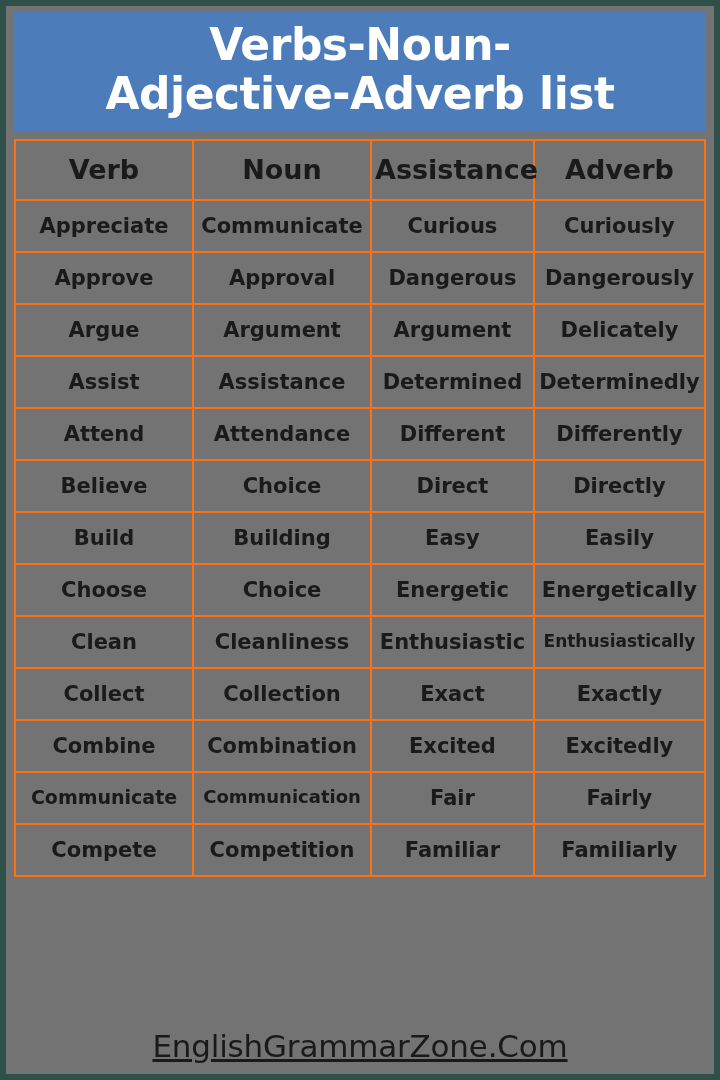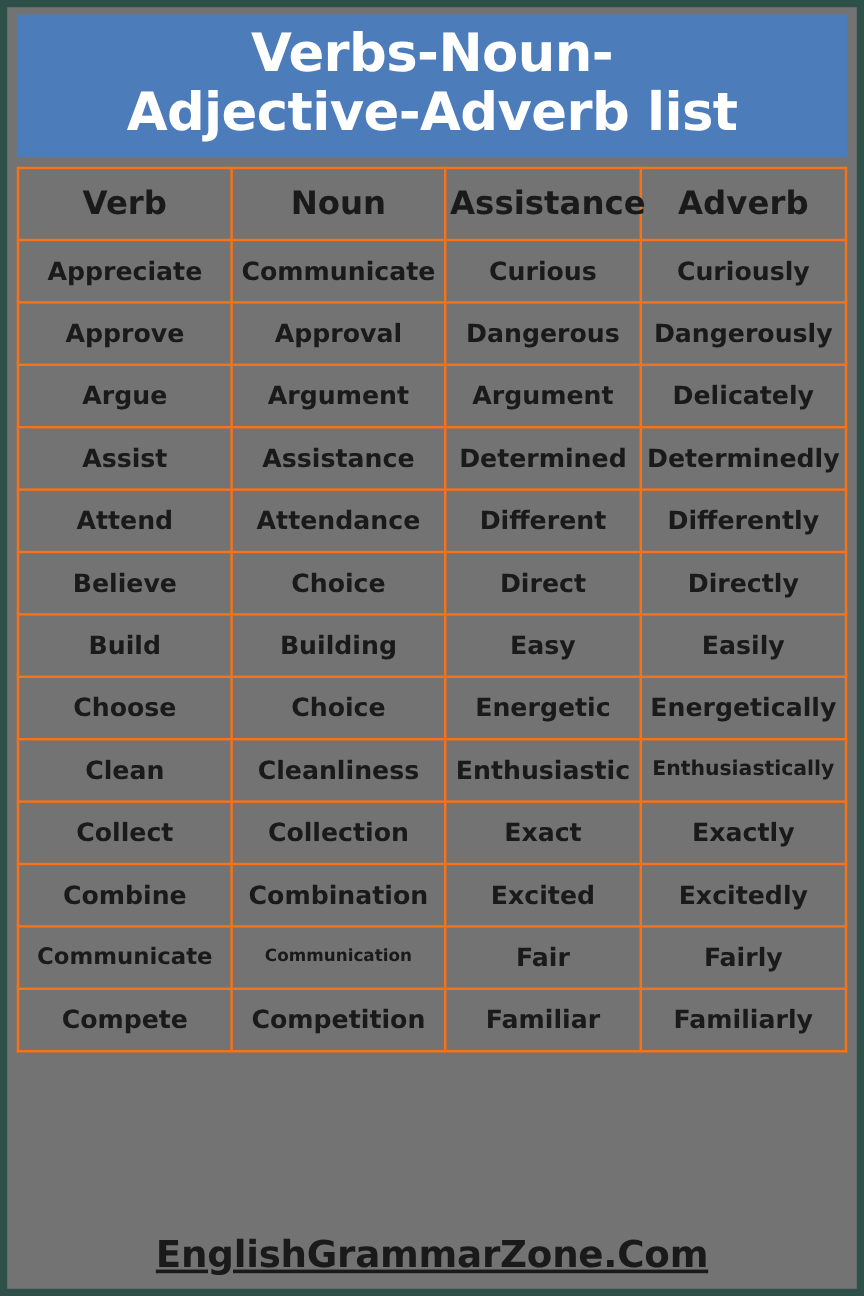--- a/index.html
+++ b/index.html
@@ -68,21 +68,21 @@
     overflow: hidden;
     white-space: nowrap;
   }
   table.word-table col.c1 { width: 25.8%; }
   table.word-table col.c2 { width: 25.8%; }
   table.word-table col.c3 { width: 23.6%; }
   table.word-table col.c4 { width: 24.8%; }
   .footer {
     text-align: center;
     font-size: 31px;
-    font-weight: bold;
+    font-weight: normal;
     color: #1a1a1a;
     text-decoration: underline;
     padding: 9px 0 6px 0;
     letter-spacing: -0.2px;
   }
 </style>
 </head>
 <body>
 
 <div class="page">
@@ -170,21 +170,21 @@
           <td>Exactly</td>
         </tr>
         <tr>
           <td>Combine</td>
           <td>Combination</td>
           <td>Excited</td>
           <td>Excitedly</td>
         </tr>
         <tr>
           <td style="font-size:19px;margin-top:18px;">Communicate</td>
-          <td style="font-size:14px;">Communication</td>
+          <td style="font-size:18px;">Communication</td>
           <td>Fair</td>
           <td>Fairly</td>
         </tr>
         <tr>
           <td>Compete</td>
           <td>Competition</td>
           <td>Familiar</td>
           <td>Familiarly</td>
         </tr>
       </tbody>

